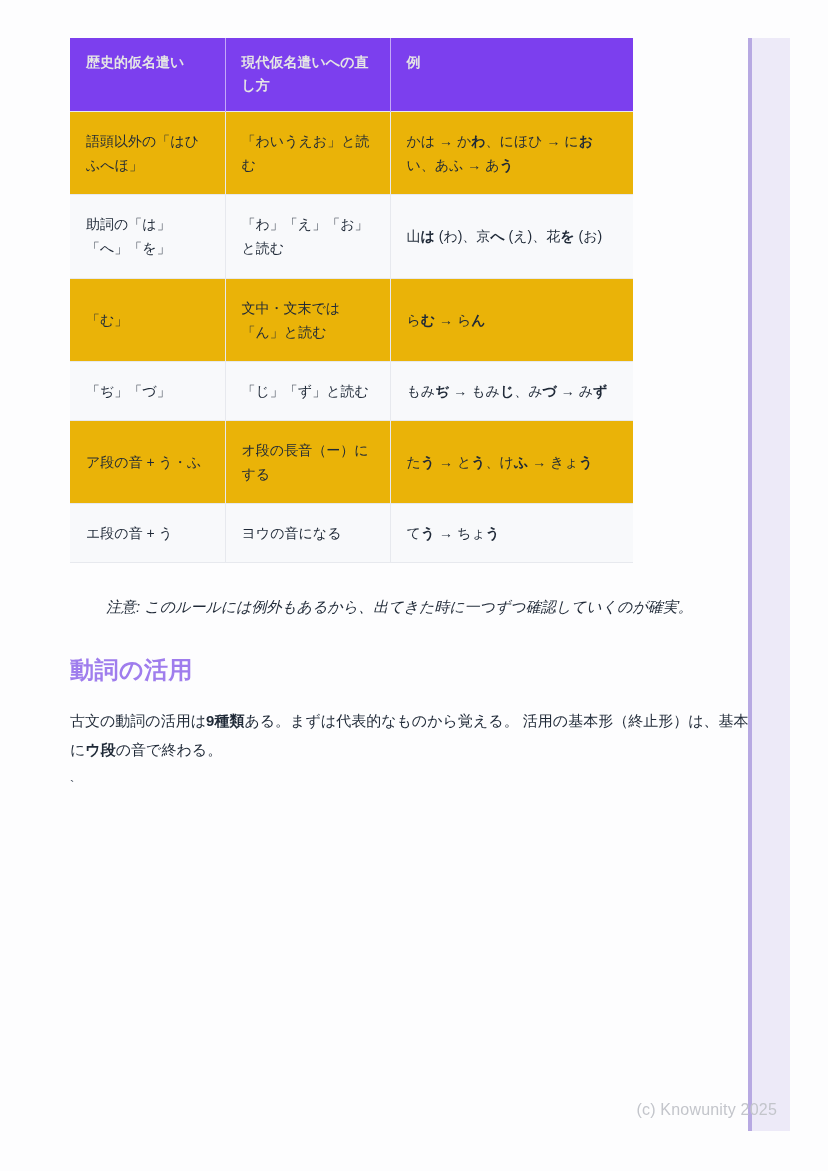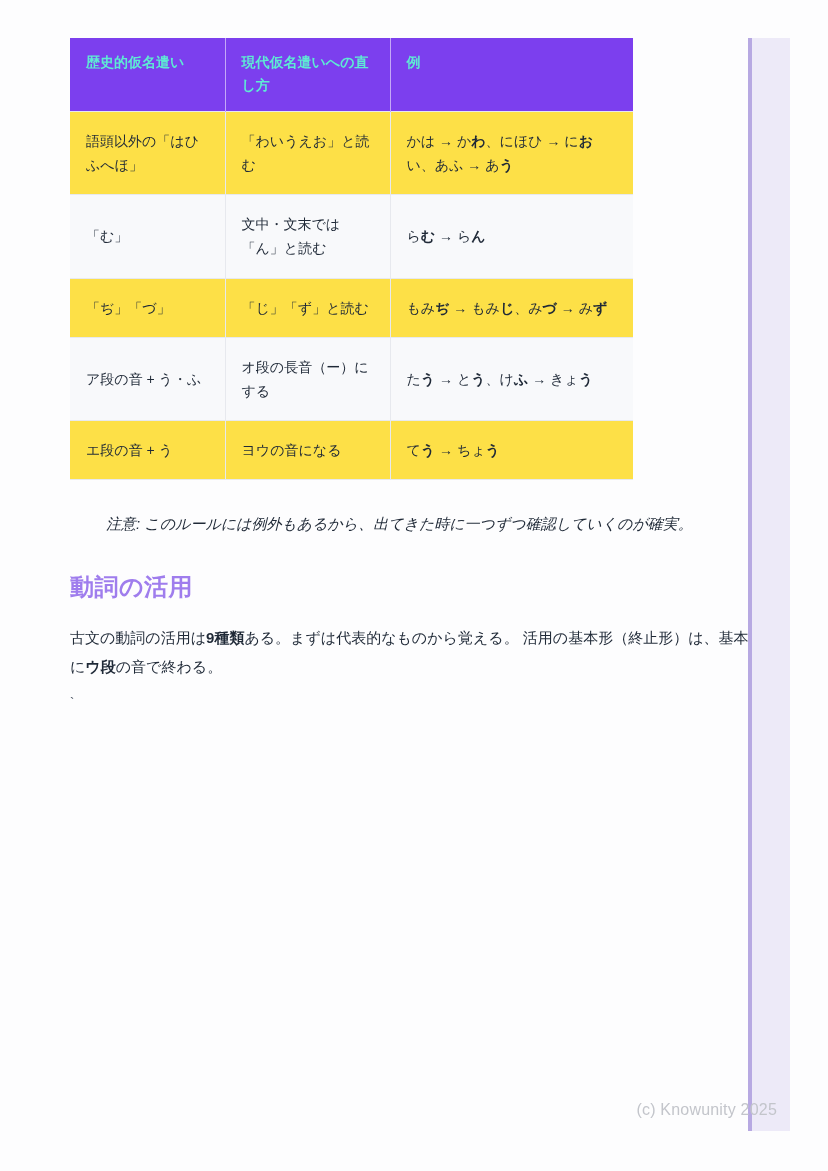--- a/index.html
+++ b/index.html
@@ -30,39 +30,39 @@
   table{
     border-collapse:collapse;
     width:563px;
     table-layout:fixed;
   }
   col.c1{width:155px;}
   col.c2{width:165px;}
   col.c3{width:243px;}
   th{
     background:var(--header-bg);
-    color:#5eead4;
+    color:#e5e5e5;
     font-size:14px;
     font-weight:700;
     text-align:left;
     vertical-align:top;
     padding:13px 16px 14px;
     line-height:1.65;
     height:67px;
     border-right:1px solid rgba(255,255,255,.55);
   }
   th:last-child{border-right:none;}
   td{
     font-size:14px;
     line-height:1.72;
     padding:17px 16px;
     vertical-align:middle;
     border-top:1px solid var(--border);
     border-right:1px solid var(--border);
-    background:#fde047;
+    background:#eab308;
   }
   td:last-child{border-right:none;}
   tbody tr:nth-child(even) td{background:var(--stripe);}
   tbody tr:last-child td{border-bottom:1px solid var(--border);}
   td b,.para b{font-weight:700;}
   .note{
     margin-top:30px;
     width:668px;
     font-size:15px;
     font-style:italic;
@@ -127,20 +127,25 @@
         <th>例</th>
       </tr>
     </thead>
     <tbody>
   <tr>
     <td><span>語頭以外の「はひふへほ」</span></td>
     <td><span>「わいうえお」と読む</span></td>
     <td><span>かは → か</span><b>わ</b><span>、にほひ → に</span><b>お</b><span>い、あふ → あ</span><b>う</b></td>
   </tr>
 
+  <tr>
+    <td><span>助詞の「は」「へ」「を」</span></td>
+    <td><span>「わ」「え」「お」と読む</span></td>
+    <td><span>山</span><b>は</b><span> (わ)、京</span><b>へ</b><span> (え)、花</span><b>を</b><span> (お)</span></td>
+  </tr>
 
 
   <tr>
     <td><span>「む」</span></td>
     <td><span>文中・文末では「ん」と読む</span></td>
     <td><span>ら</span><b>む</b><span> → ら</span><b>ん</b></td>
   </tr>
 
   <tr>
     <td><span>「ぢ」「づ」</span></td>

